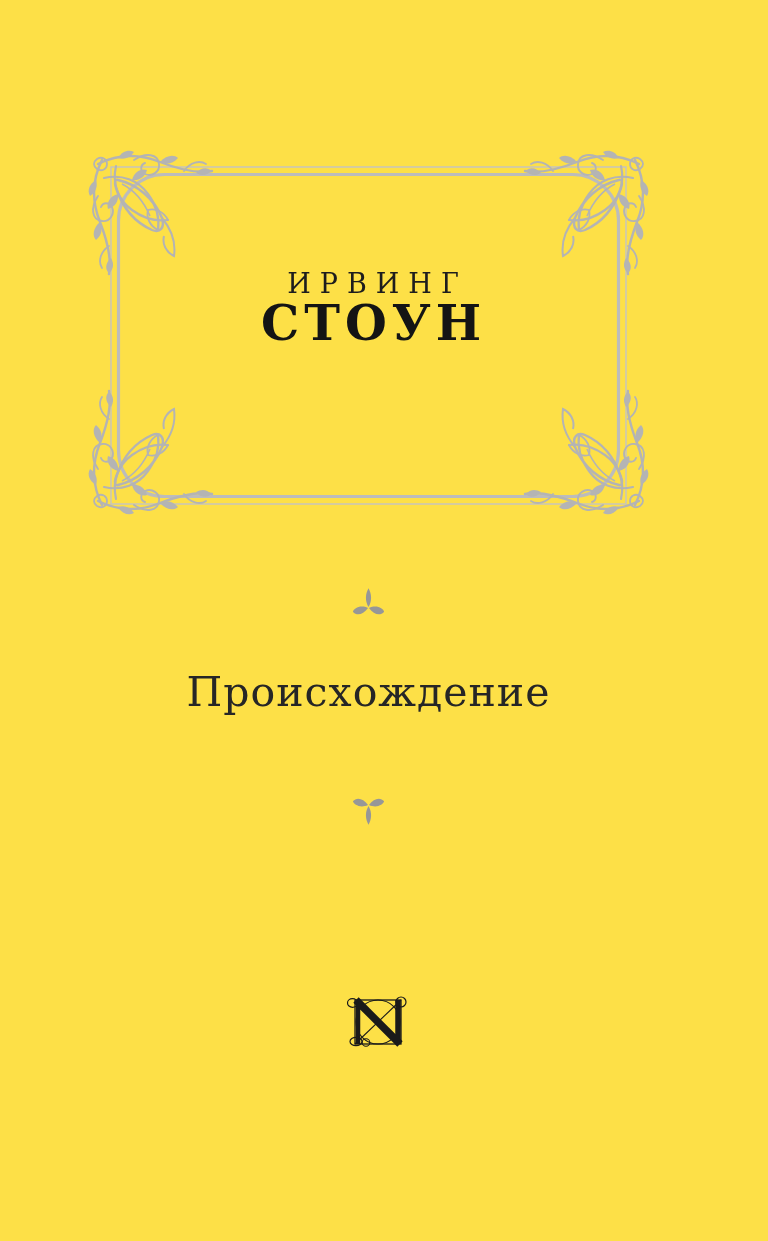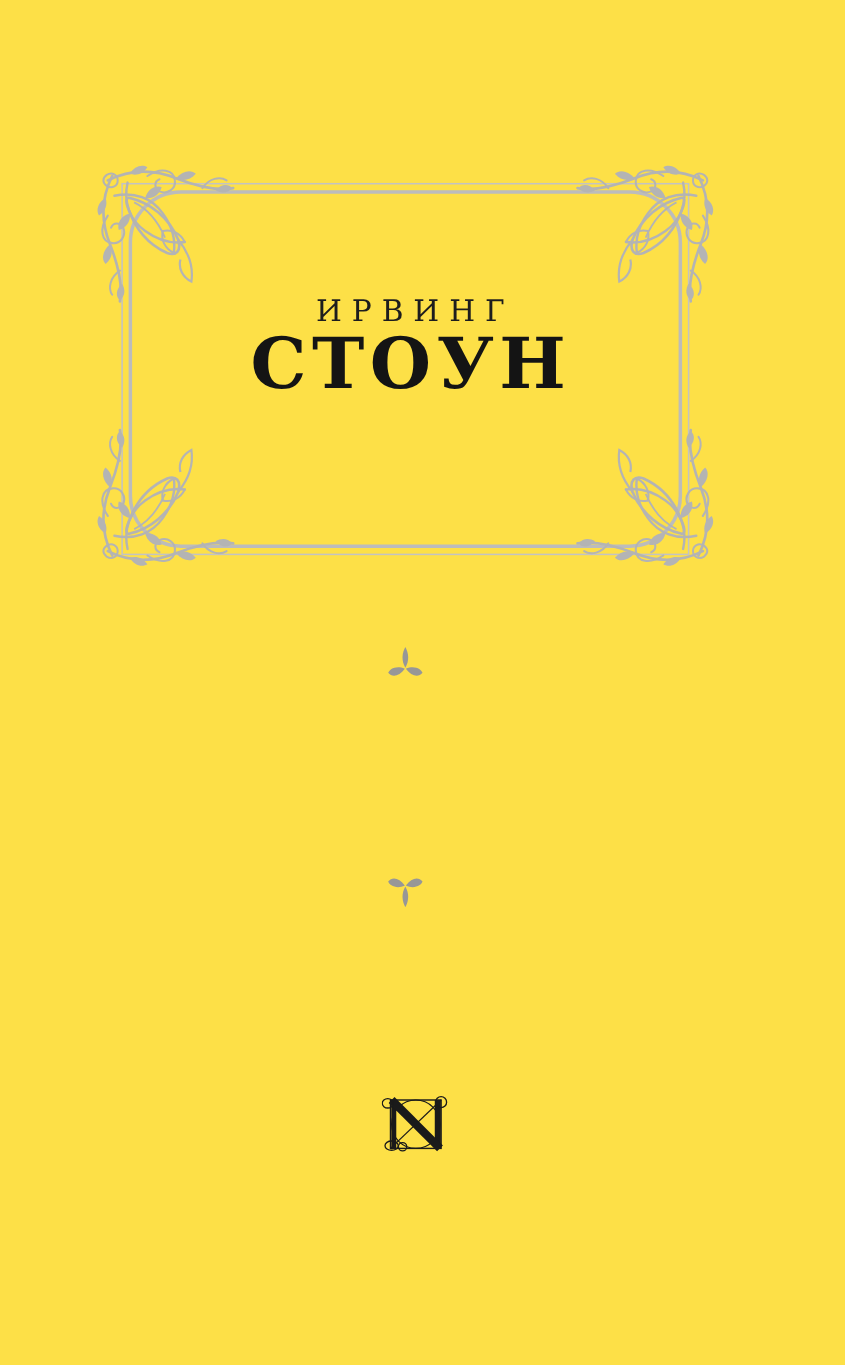--- a/index.html
+++ b/index.html
@@ -30,21 +30,21 @@
   #author-first {
     top: 268px;
     font-size: 27px;
     letter-spacing: 9px;
     padding-left: 9px;
     color: #1d1d1d;
     font-weight: 500;
   }
   #author-last {
     top: 298px;
-    font-size: 64px;
+    font-size: 48px;
     font-weight: bold;
     letter-spacing: 5px;
     padding-left: 5px;
     color: #141414;
     line-height: 1.05;
   }
   .fleuron {
     position: absolute;
     left: 352px;
   }
@@ -119,20 +119,21 @@
   <div class="col" id="author-last">СТОУН</div>
 
   <svg id="fleuron-top" class="fleuron" width="33" height="30" viewBox="0 0 36 32" aria-hidden="true">
     <g fill="#979797">
       <path d="M18,1 C21.5,7.5 22,14.5 18,21.5 C14,14.5 14.5,7.5 18,1 Z"></path>
       <path d="M17.5,22.5 C12,30 5,31.5 1,26.5 C2,23 9,18.5 17.5,22.5 Z"></path>
       <path d="M18.5,22.5 C24,30 31,31.5 35,26.5 C34,23 27,18.5 18.5,22.5 Z"></path>
     </g>
   </svg>
 
+  <div class="col" id="book-title">Происхождение</div>
 
   <svg id="fleuron-bottom" class="fleuron" width="33" height="32" viewBox="0 0 36 32" aria-hidden="true">
     <g fill="#979797" transform="translate(0,32) scale(1,-1)">
       <path d="M18,1 C21.5,7.5 22,14.5 18,21.5 C14,14.5 14.5,7.5 18,1 Z"></path>
       <path d="M17.5,22.5 C12,30 5,31.5 1,26.5 C2,23 9,18.5 17.5,22.5 Z"></path>
       <path d="M18.5,22.5 C24,30 31,31.5 35,26.5 C34,23 27,18.5 18.5,22.5 Z"></path>
     </g>
   </svg>
 
   <svg id="publisher-logo" width="62" height="52" viewBox="0 0 62 52" aria-hidden="true">

